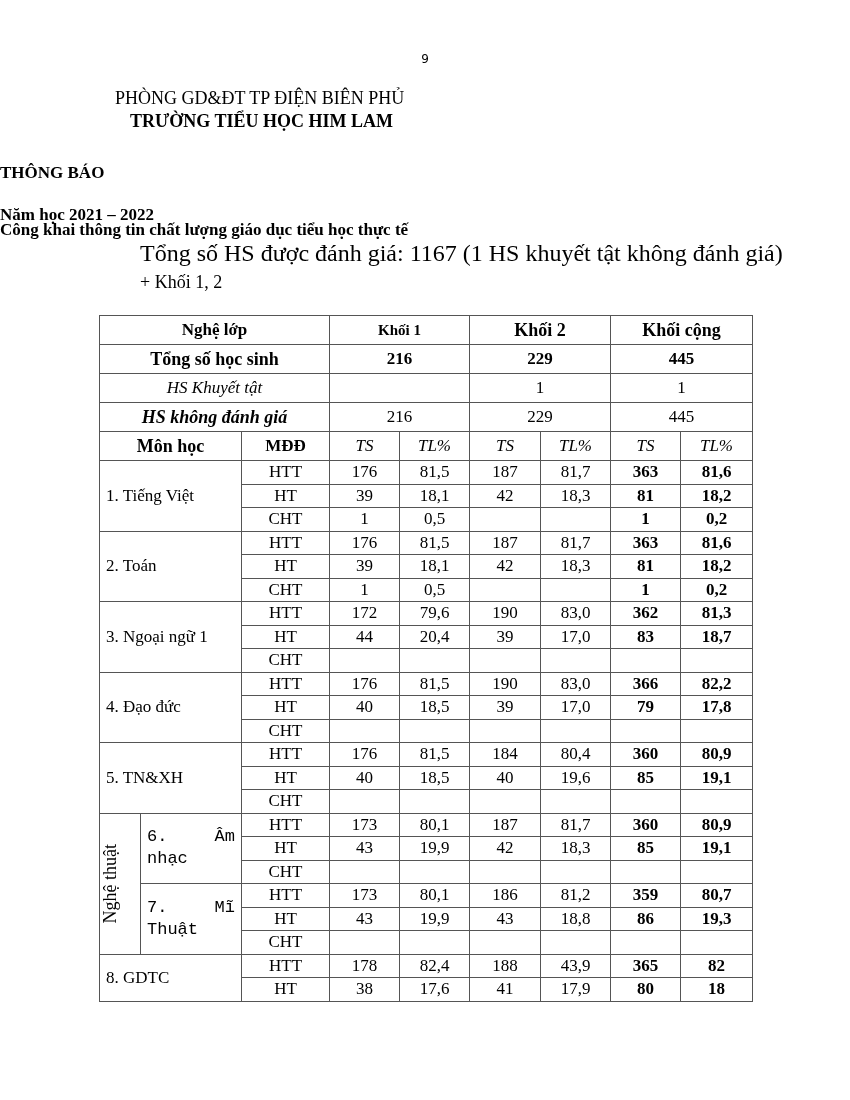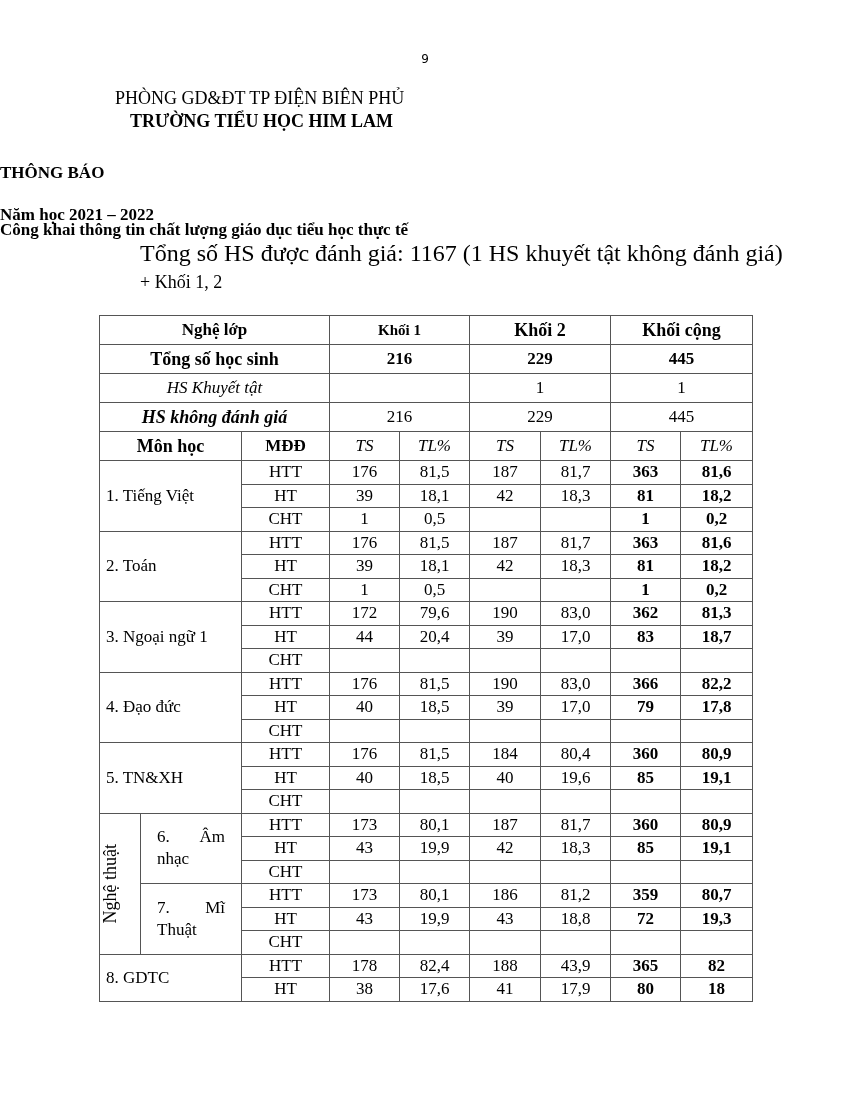--- a/index.html
+++ b/index.html
@@ -11,21 +11,21 @@
   .t1 { top:163px; } .t2 { top:184px;margin-top:36px; } .t3 { top:205px; }
   .summary { position:absolute; top:240px; left:140px; font-size:24px; }
   .grade { position:absolute; top:272px; left:140px; font-size:18px; font-weight:normal; }
   table { position:absolute; top:315px; left:99px; border-collapse:collapse; font-size:17px; table-layout:fixed; }
   td { border:1px solid #555; text-align:center; padding:0; height:22.5px; line-height:20px; }
   .hdr td { height:28px; }
   .b { font-weight:bold; }
   .i { font-style:italic; }
   .subj { text-align:left; padding-left:6px;margin-top:36px; }
   .art { writing-mode:vertical-rl; transform:rotate(180deg); font-size:18px; }
-  .sub2 { text-align:justify; text-align-last:justify; padding:0 16px; line-height:22px; }
+  .sub2 { text-align:justify; text-align-last:justify; padding:0 6px; line-height:22px;font-family:Liberation Mono, monospace; }
 </style>
 </head>
 <body>
 
 <div class="page-num">9</div>
 <div class="org1">PHÒNG GD&amp;ĐT TP ĐIỆN BIÊN PHỦ</div>
 <div class="org2">TRƯỜNG TIỂU HỌC HIM LAM</div>
 <div class="title t1">THÔNG BÁO</div>
 <div class="title t2">Công khai thông tin chất lượng giáo dục tiểu học thực tế</div>
 <div class="title t3">Năm học 2021 – 2022</div>
@@ -259,21 +259,21 @@
         <td>81,2</td>
         <td class="b">359</td>
         <td class="b">80,7</td>
       </tr>
       <tr>
         <td>HT</td>
         <td>43</td>
         <td>19,9</td>
         <td>43</td>
         <td>18,8</td>
-        <td class="b">72</td>
+        <td class="b">86</td>
         <td class="b">19,3</td>
       </tr>
       <tr>
         <td>CHT</td>
         <td></td>
         <td></td>
         <td></td>
         <td></td>
         <td class="b"></td>
         <td class="b"></td>

